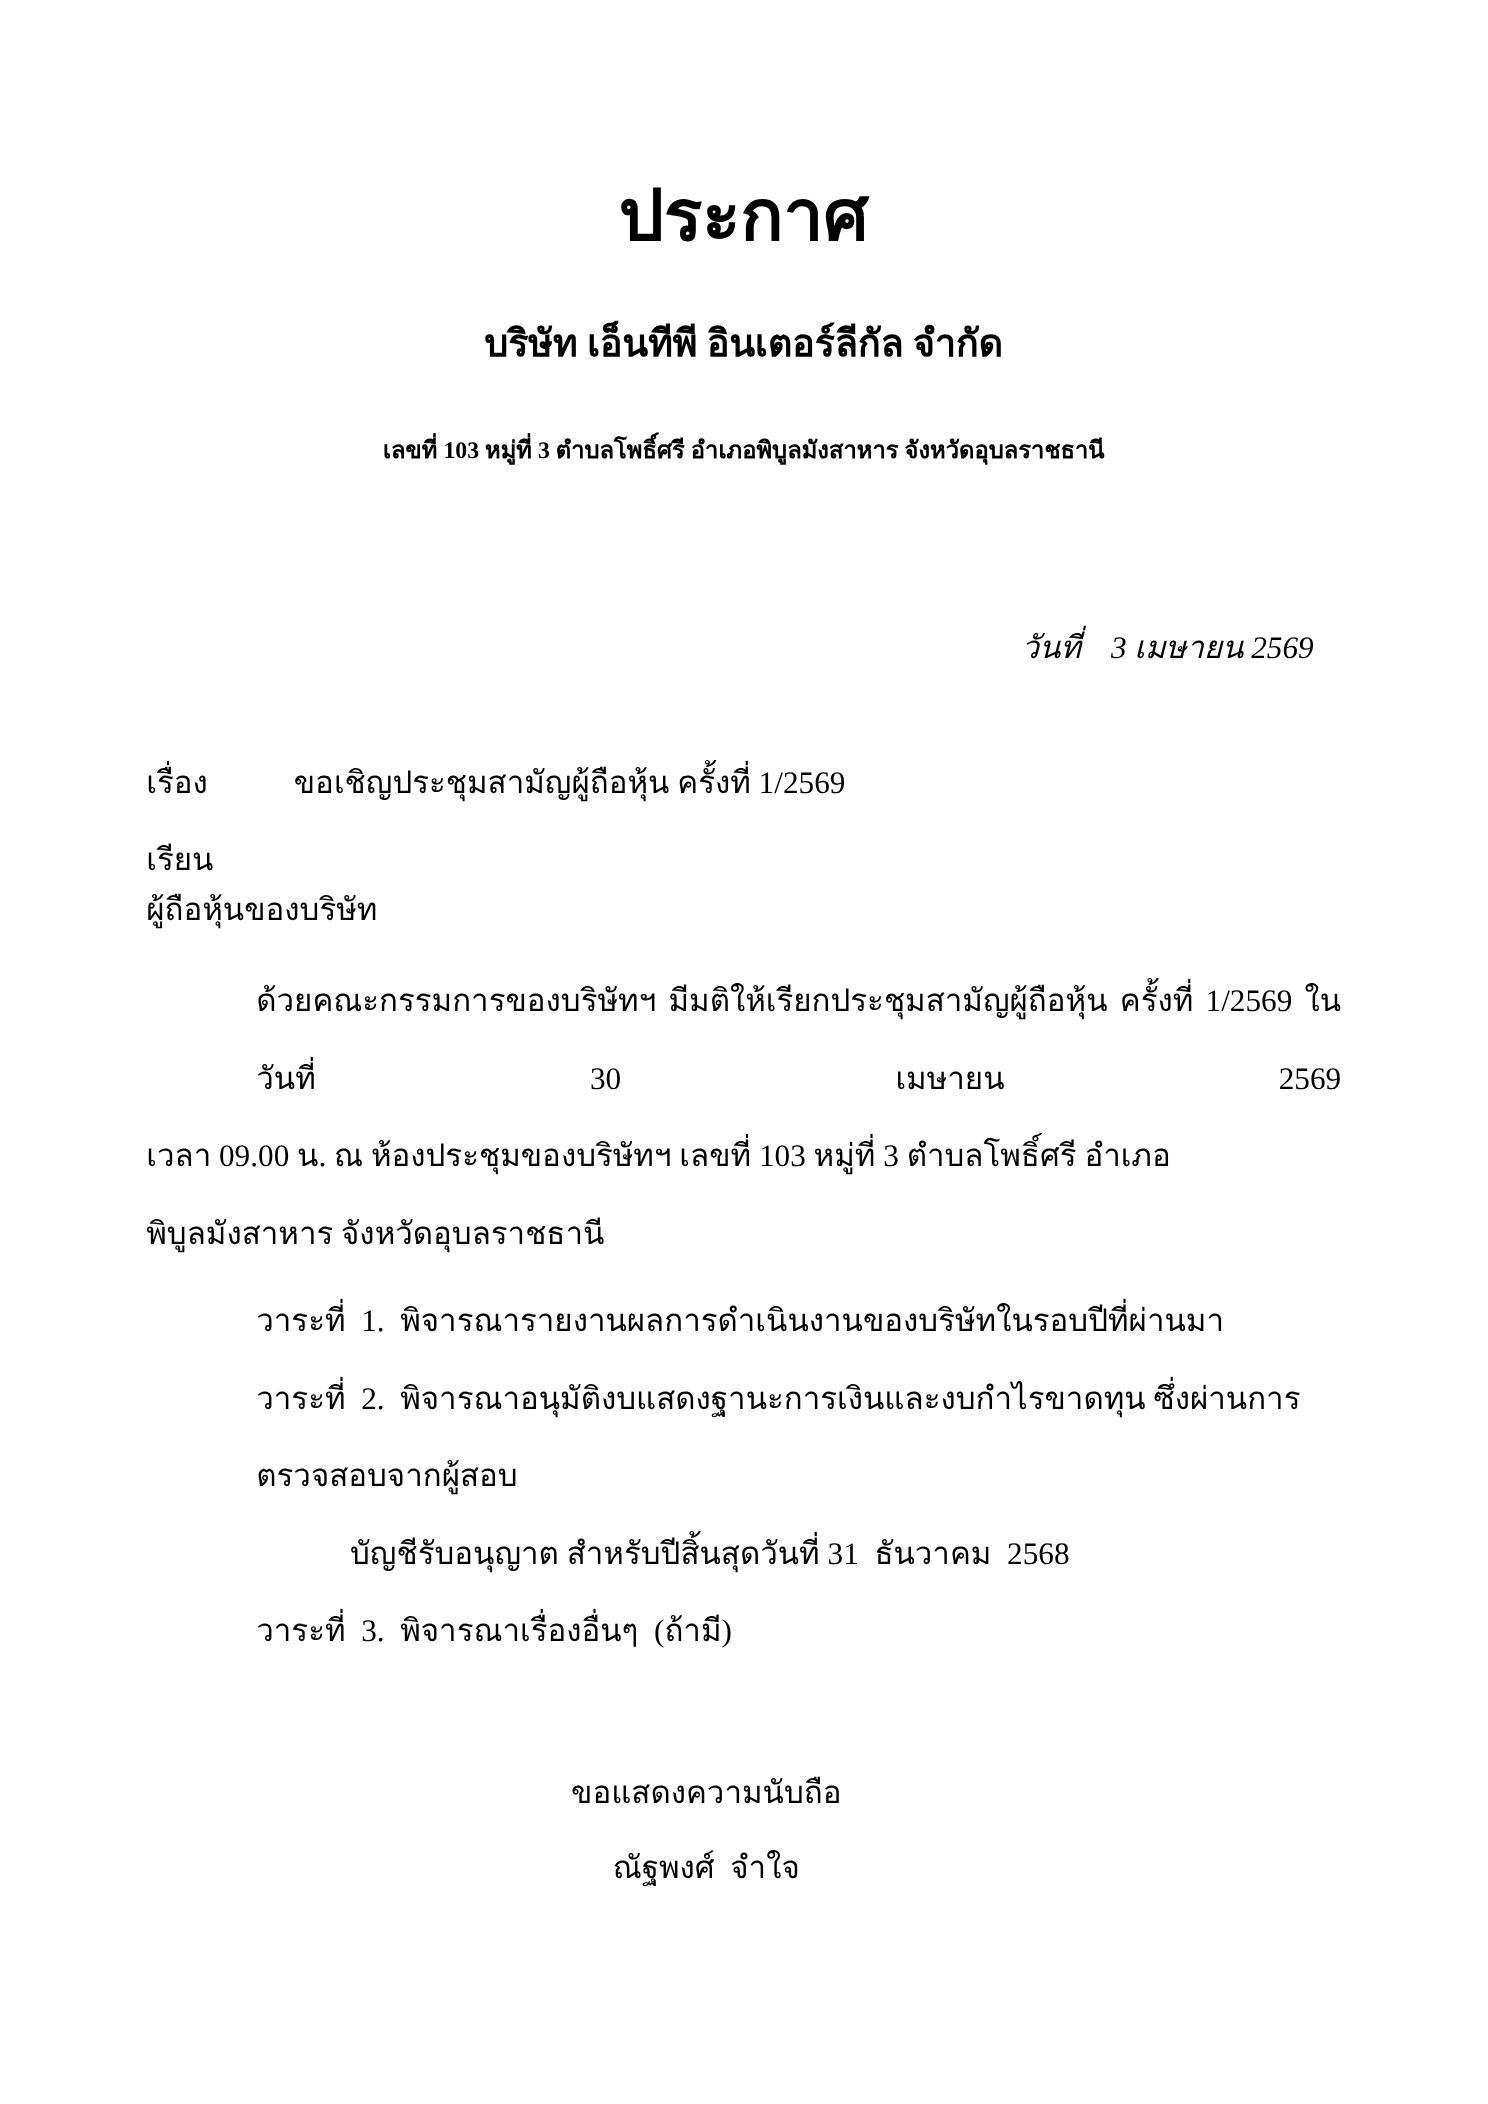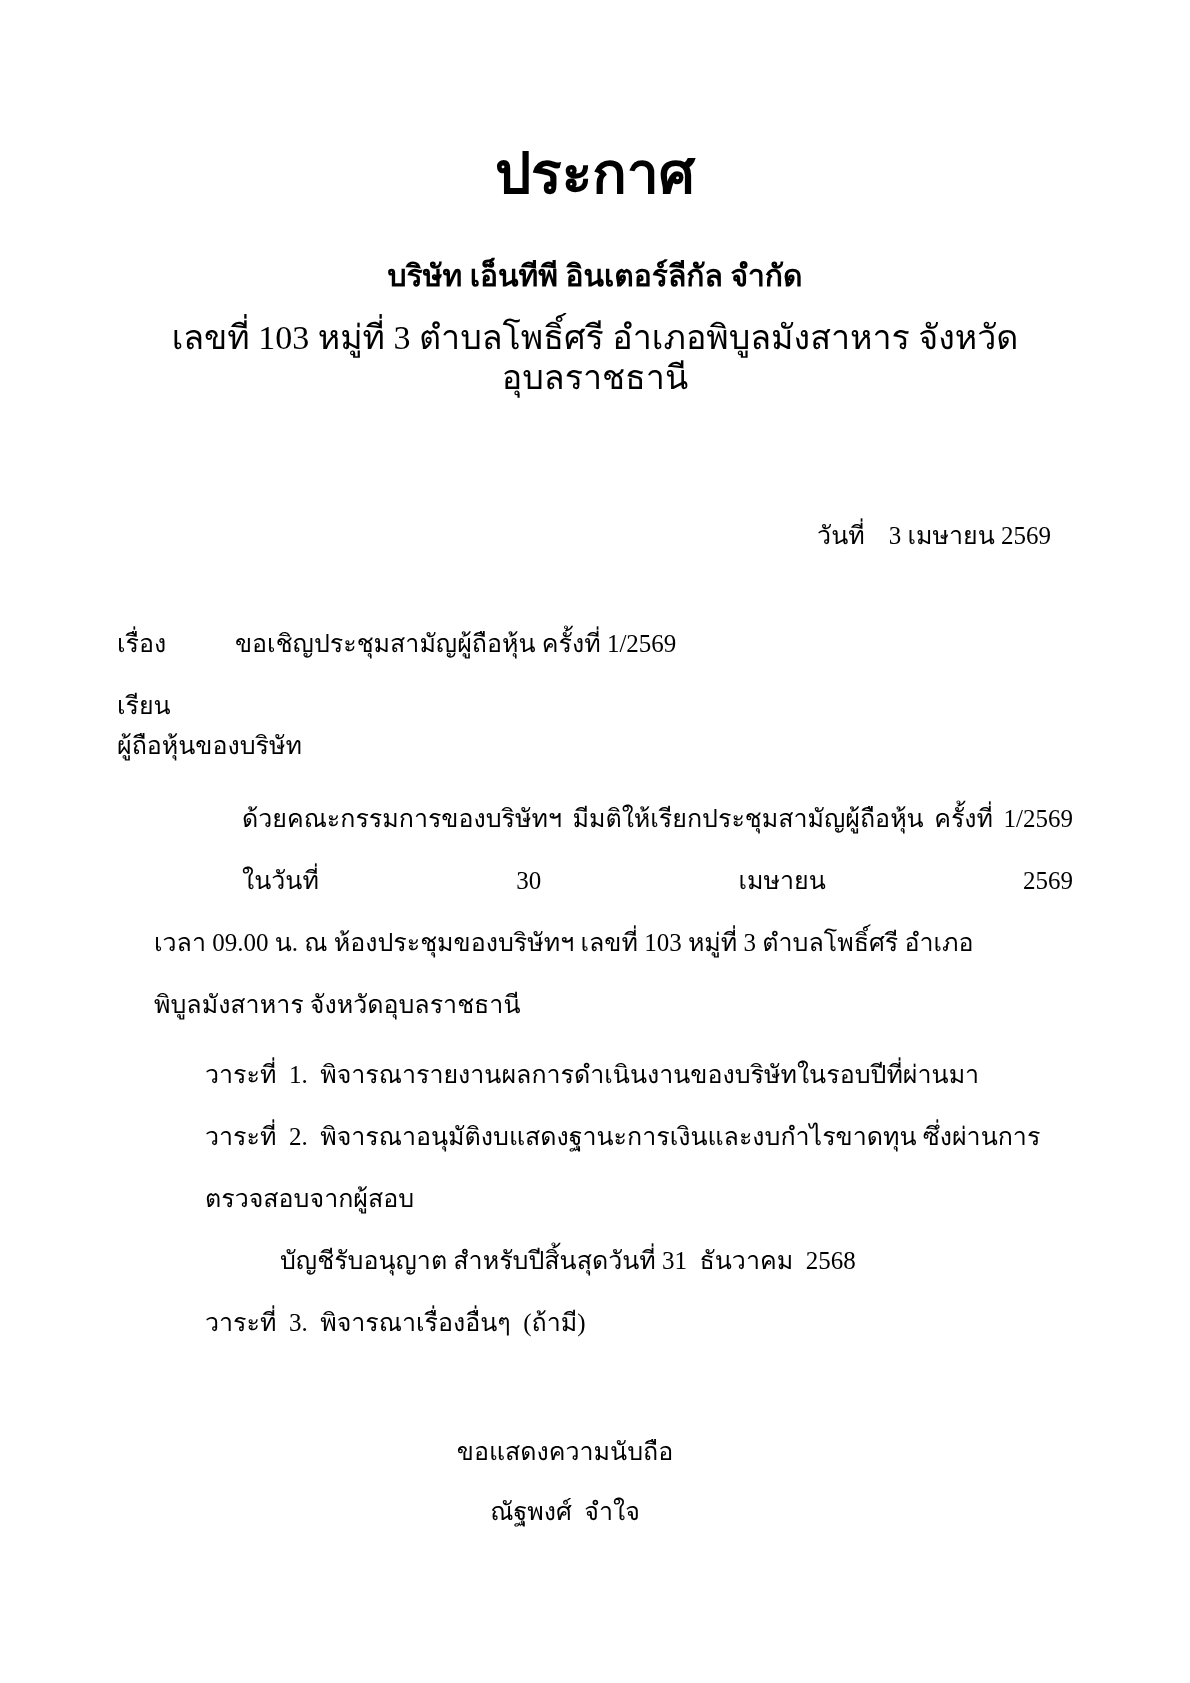--- a/index.html
+++ b/index.html
@@ -25,41 +25,42 @@
   }
   .company-name {
     margin-top: 46px;
     font-size: 30px;
     font-weight: bold;
     line-height: 40px;
     text-align: center;
     white-space: pre-wrap;
   }
   .company-address {
-    margin-top: 22px;
-    font-size: 34px;
-    font-weight: normal;
+    margin-top: 45px;
+    font-size: 19px;
+    font-weight: bold;
     line-height: 40px;
     text-align: center;
     white-space: pre-wrap;
   }
   .date-line {
     margin-top: 78px;
     line-height: 40px;
     text-align: right;
     padding-right: 22px;
     white-space: pre-wrap;
+    font-style: italic;
   }
   .date-gap { display: inline-block; width: 24px; }
   .kv-row { display: flex; line-height: 40px; }
   .kv-row.subject { margin-top: 28px; }
   .kv-row.recipient { margin-top: 22px; flex-direction: column; }
   .kv-label { flex: none; width: 118px; white-space: pre-wrap; }
   .kv-value { white-space: pre-wrap; }
-  .para { margin-top: 22px; margin-left: 37px; }
+  .para { margin-top: 22px; }
   .line { line-height: 62px; white-space: pre-wrap; }
   .indent1 { padding-left: 88px; }
   .indent2 { padding-left: 163px; }
   .justify-line {
     white-space: normal;
     text-align: justify;
     text-align-last: justify;
   }
   .agenda { margin-top: 8px; }
   .closing { margin-top: 2px; }

